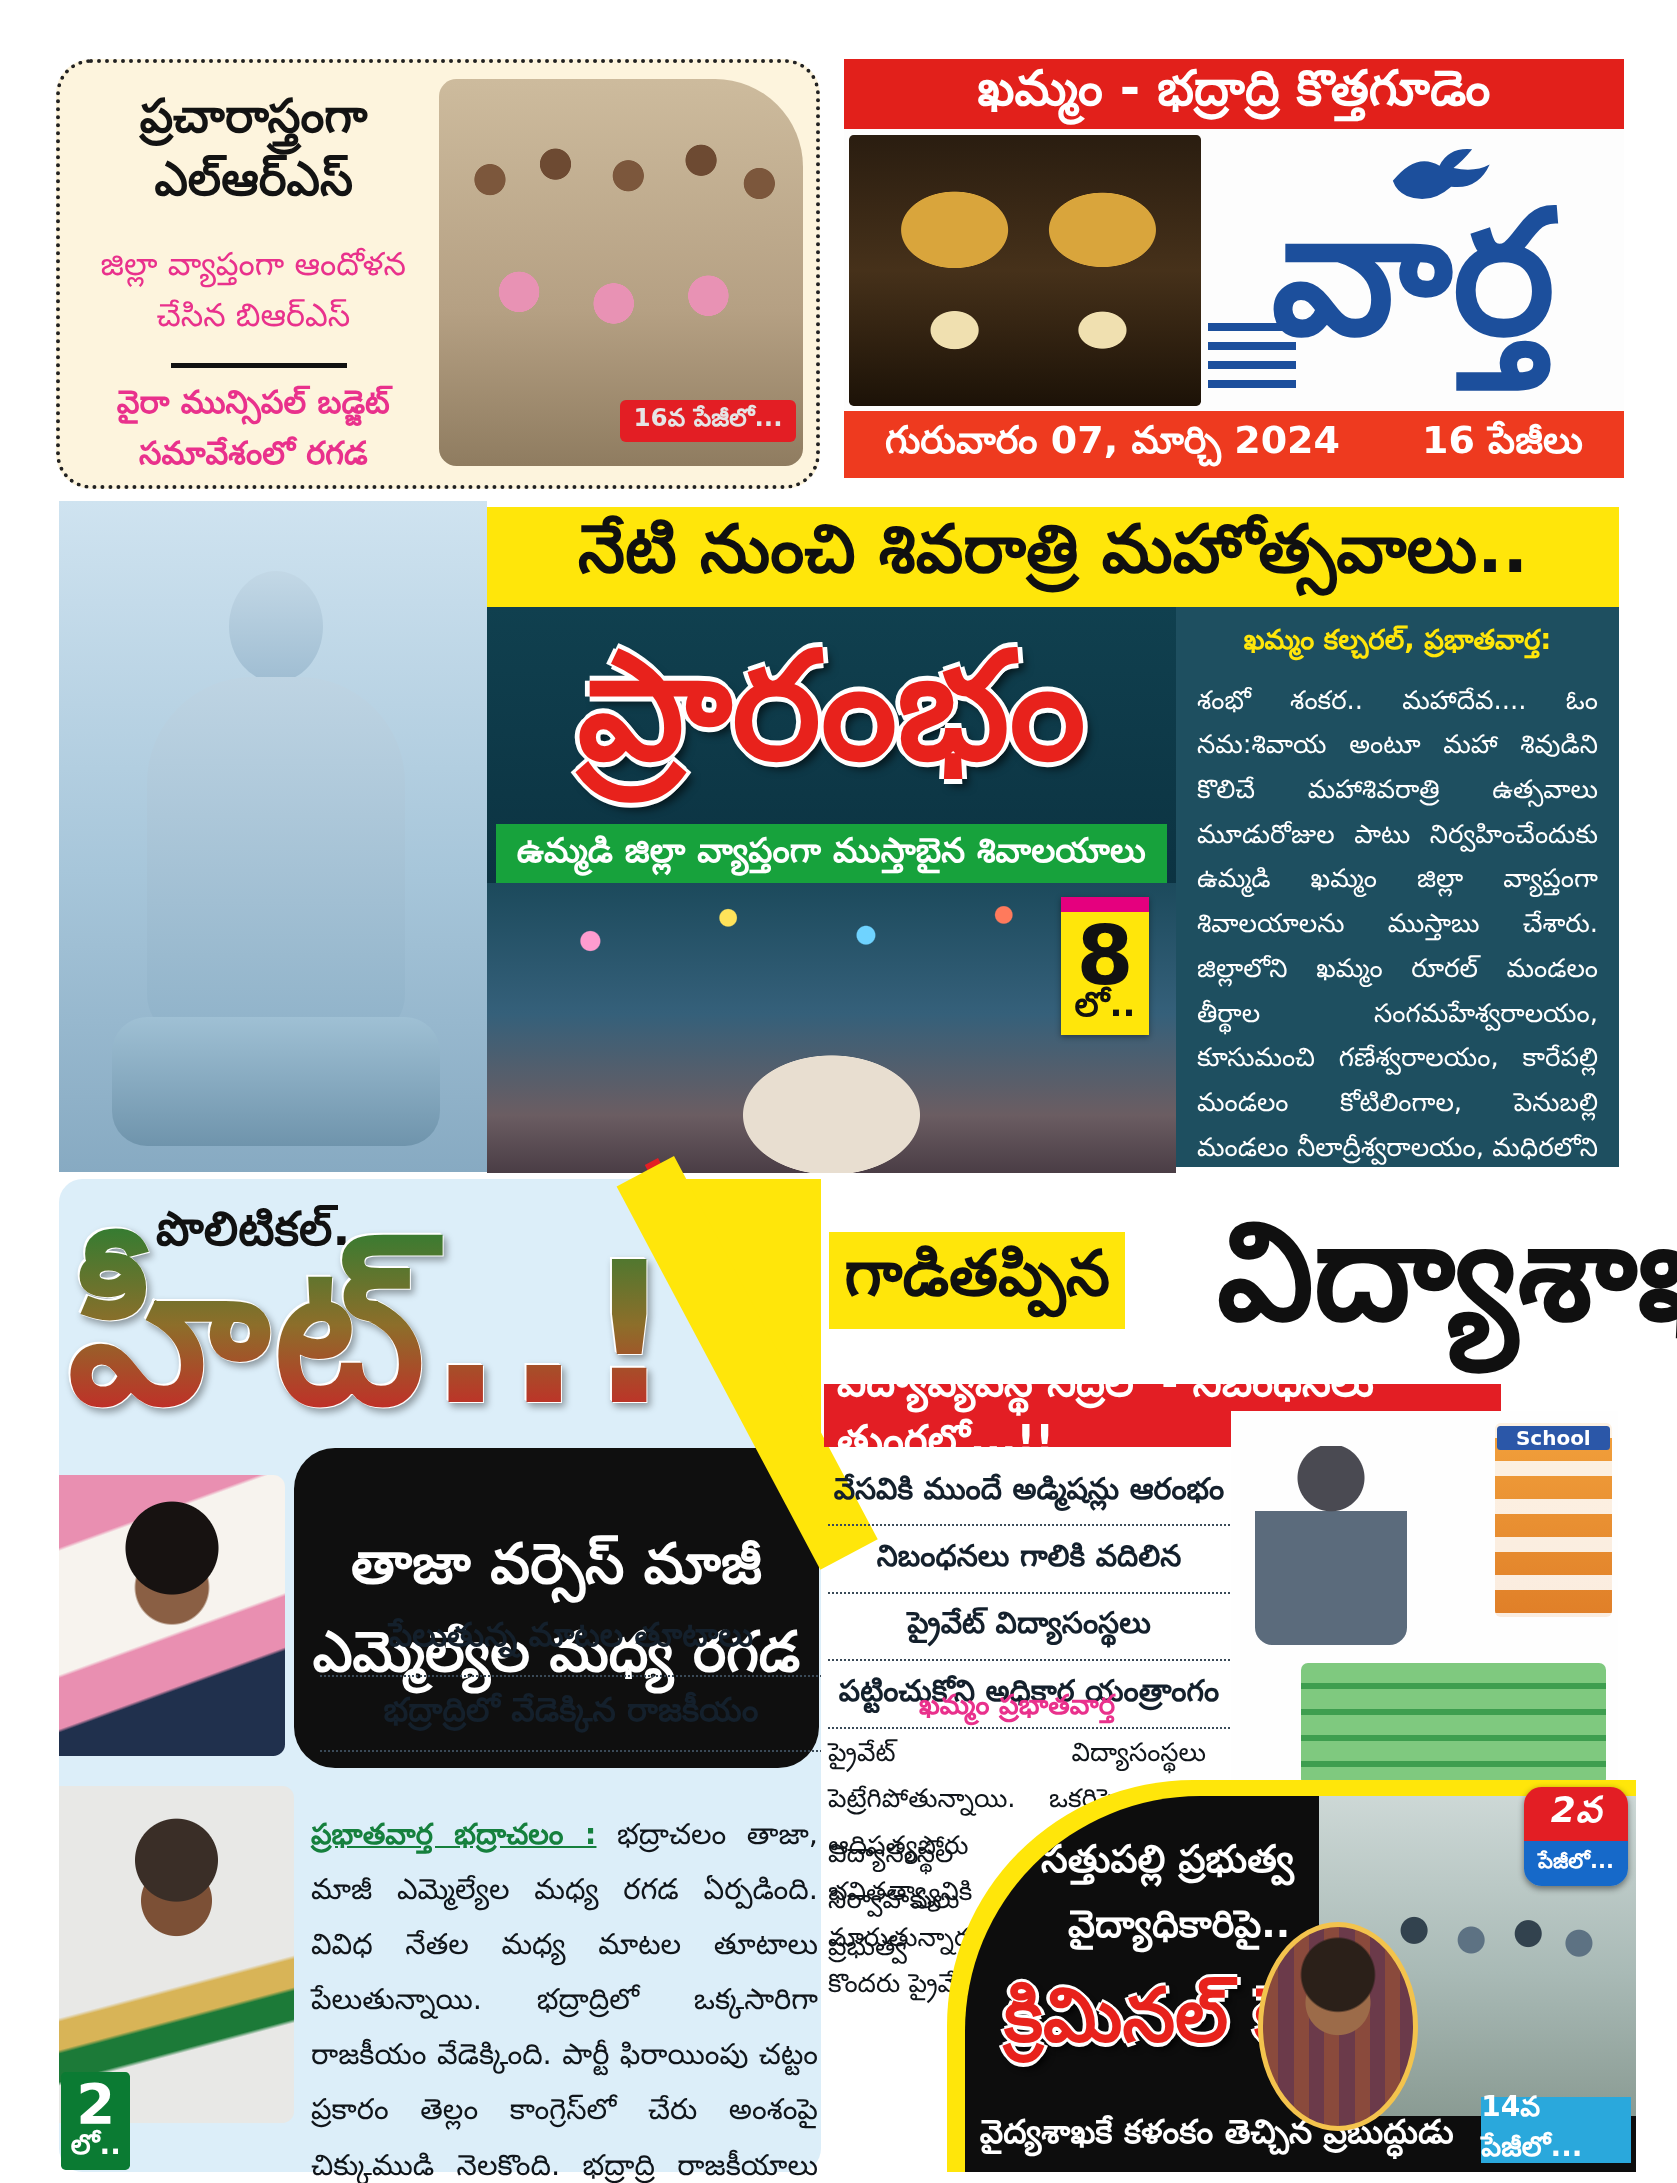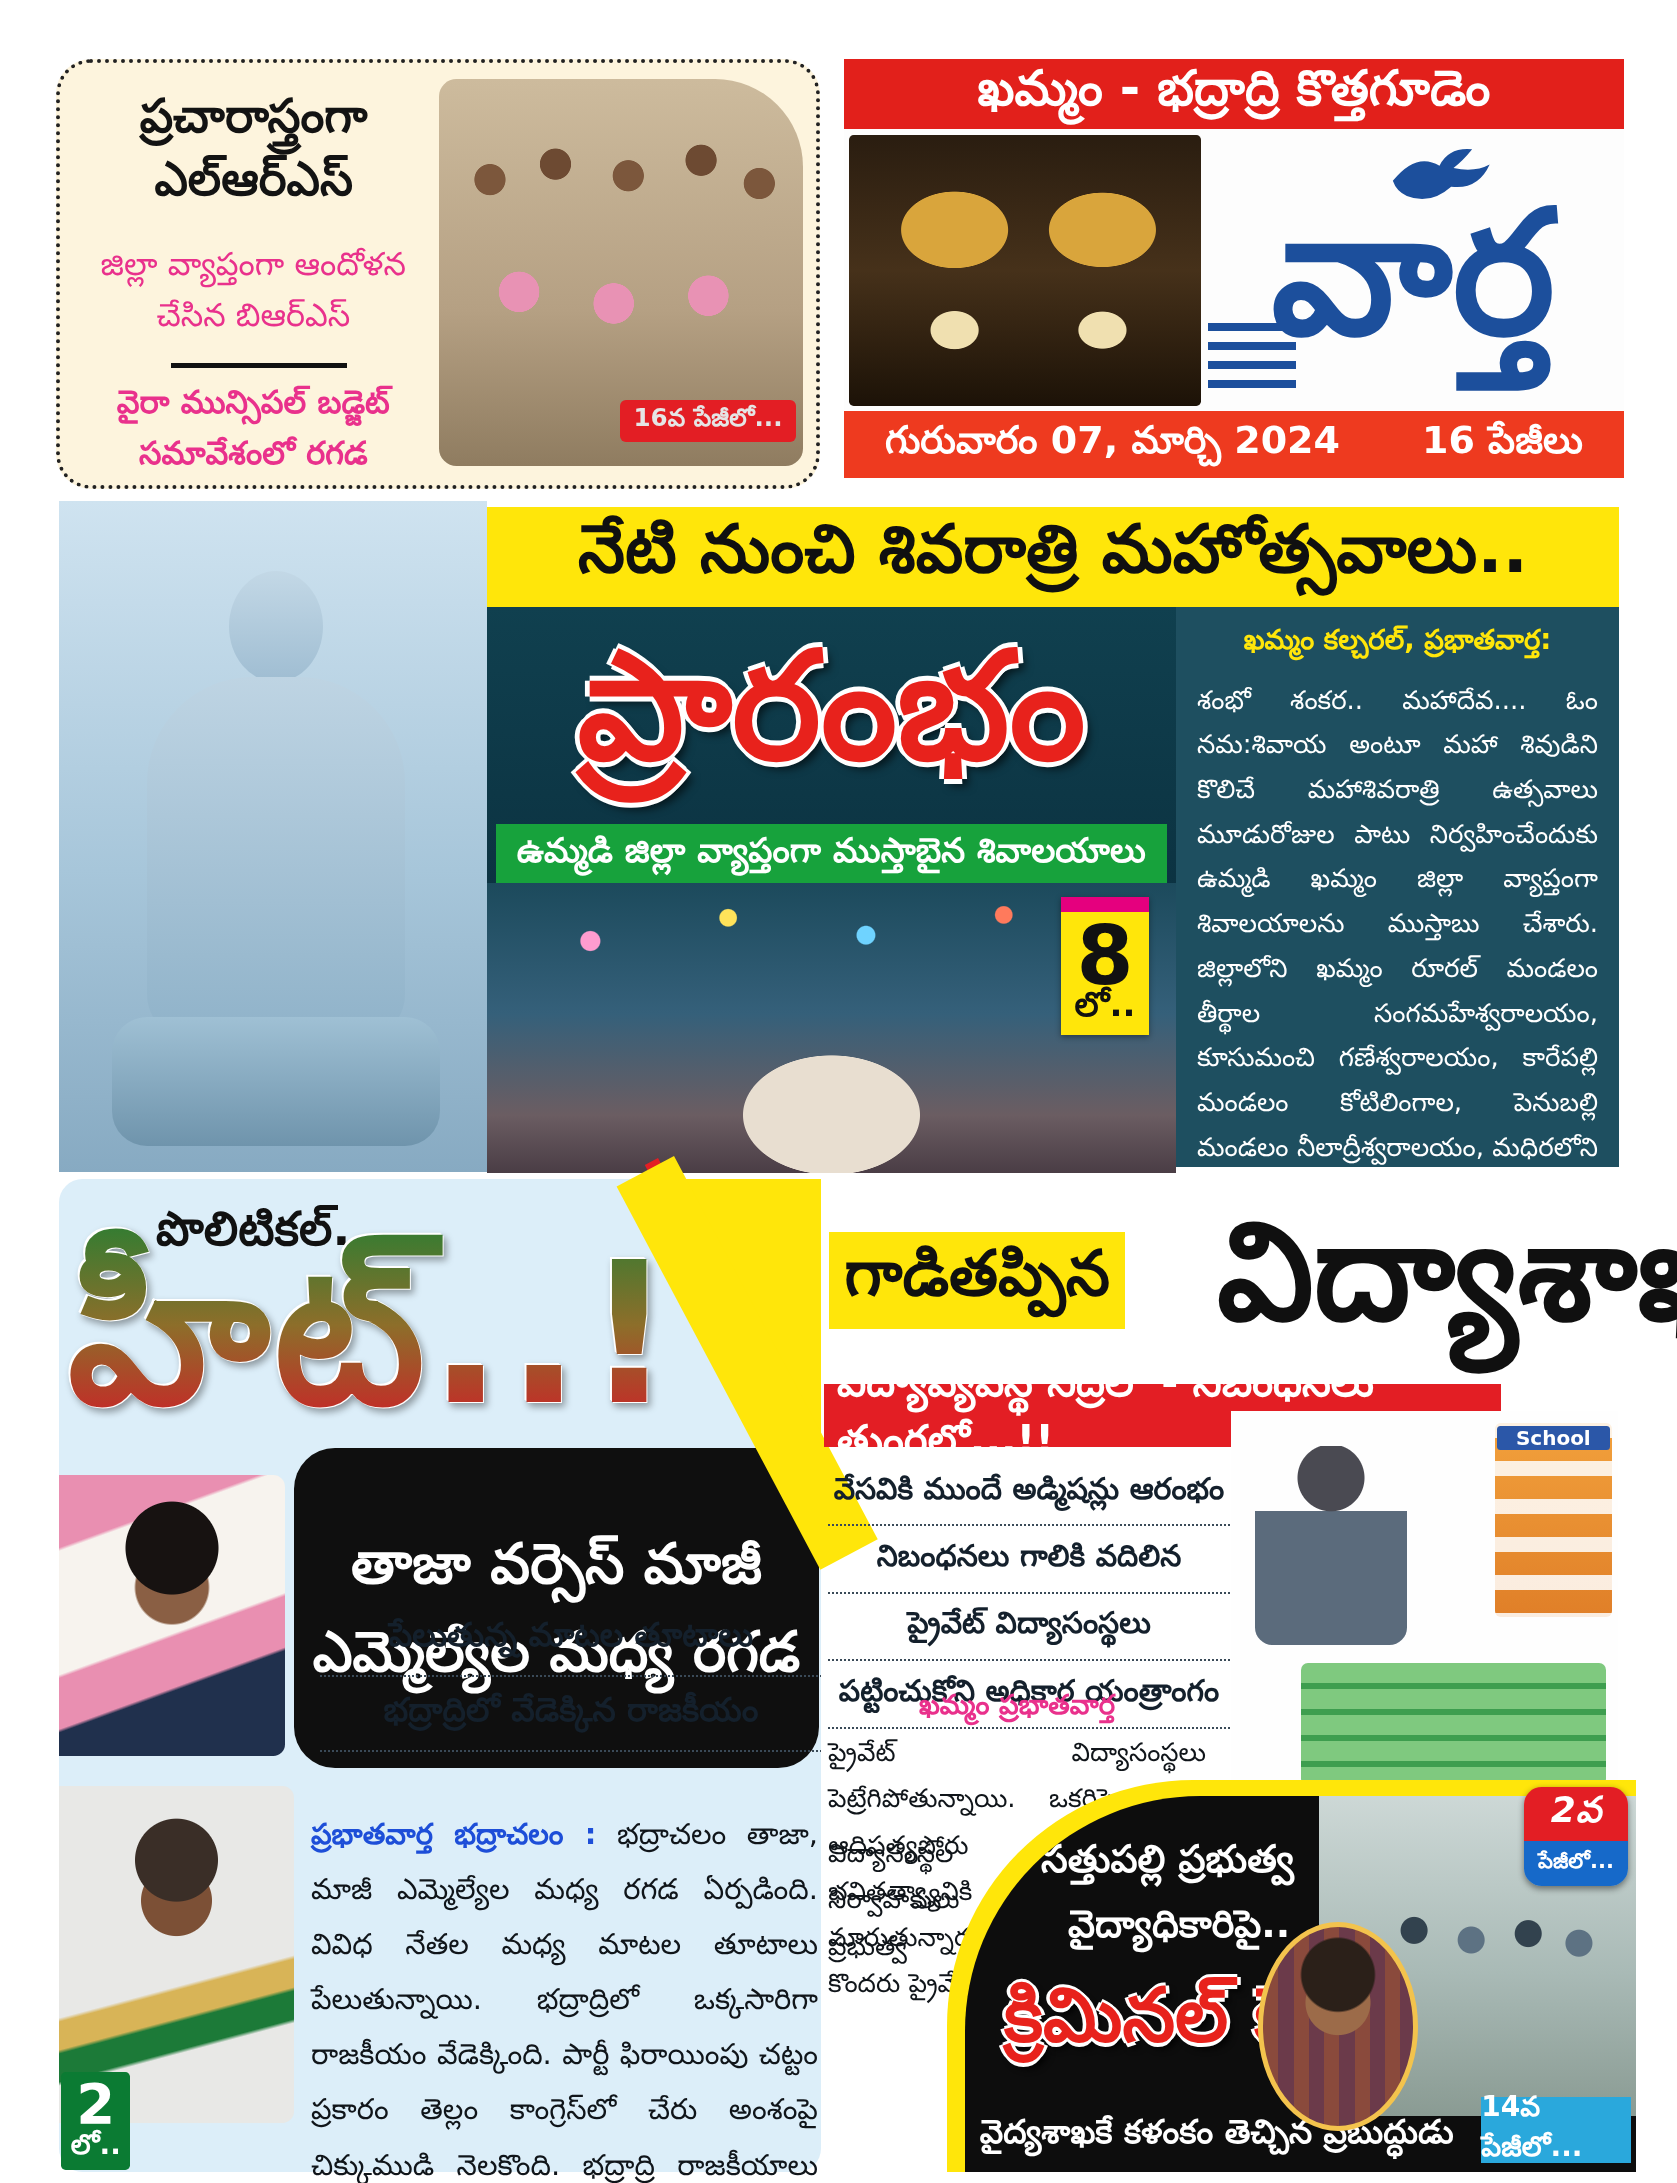--- a/index.html
+++ b/index.html
@@ -115,21 +115,21 @@
       padding:13px 0;border-bottom:2.9px dotted #3a4a58;margin-left:26px;}
   .pol-bullets .line:last-child{border-bottom:2.9px dotted #3a4a58;}
   .pol-photo2{left:0;top:607px;width:235px;height:337px;border-radius:0 11.7px 11.7px 0;
       background:
         radial-gradient(circle at 50% 22%,#3a2e27 0 41px,rgba(0,0,0,0) 42px),
         radial-gradient(circle at 50% 34%,#7c5036 0 35px,rgba(0,0,0,0) 36px),
         linear-gradient(165deg,#e8e8e6 0 58%,#d8b457 59% 66%,#1c7a38 67% 74%,#e8e8e6 75%),
         linear-gradient(180deg,#cfd8df,#a9b6c0);}
   .pol-body{left:252px;top:599px;width:507px;font-size:29px;line-height:1.9;color:#10151a;
             text-align:justify;}
-  .pol-dateline{color:#1d4ed8;font-weight:700;}
+  .pol-dateline{color:#15803d;font-weight:700;text-decoration:underline;}
   .pageref2{left:2.3px;top:893px;width:69px;height:98px;background:#0b7b33;border-radius:4.7px;z-index:3;}
   .pageref2 .num{position:absolute;left:0;top:1.2px;width:100%;text-align:center;color:#fff;
                  font-size:56px;font-weight:900;line-height:1.1;}
   .pageref2 .suffix{position:absolute;left:0;bottom:2.3px;width:100%;text-align:center;color:#fff;
                     font-size:28px;font-weight:700;}
 
   
   .edu-area{left:821px;top:1179px;width:798px;height:993px;background:#ffffff;}
   .edu-yellow-stripe{left:-147px;top:-23.5px;width:434px;height:65px;background:#ffe60a;
       transform:rotate(62deg);transform-origin:left top;}

